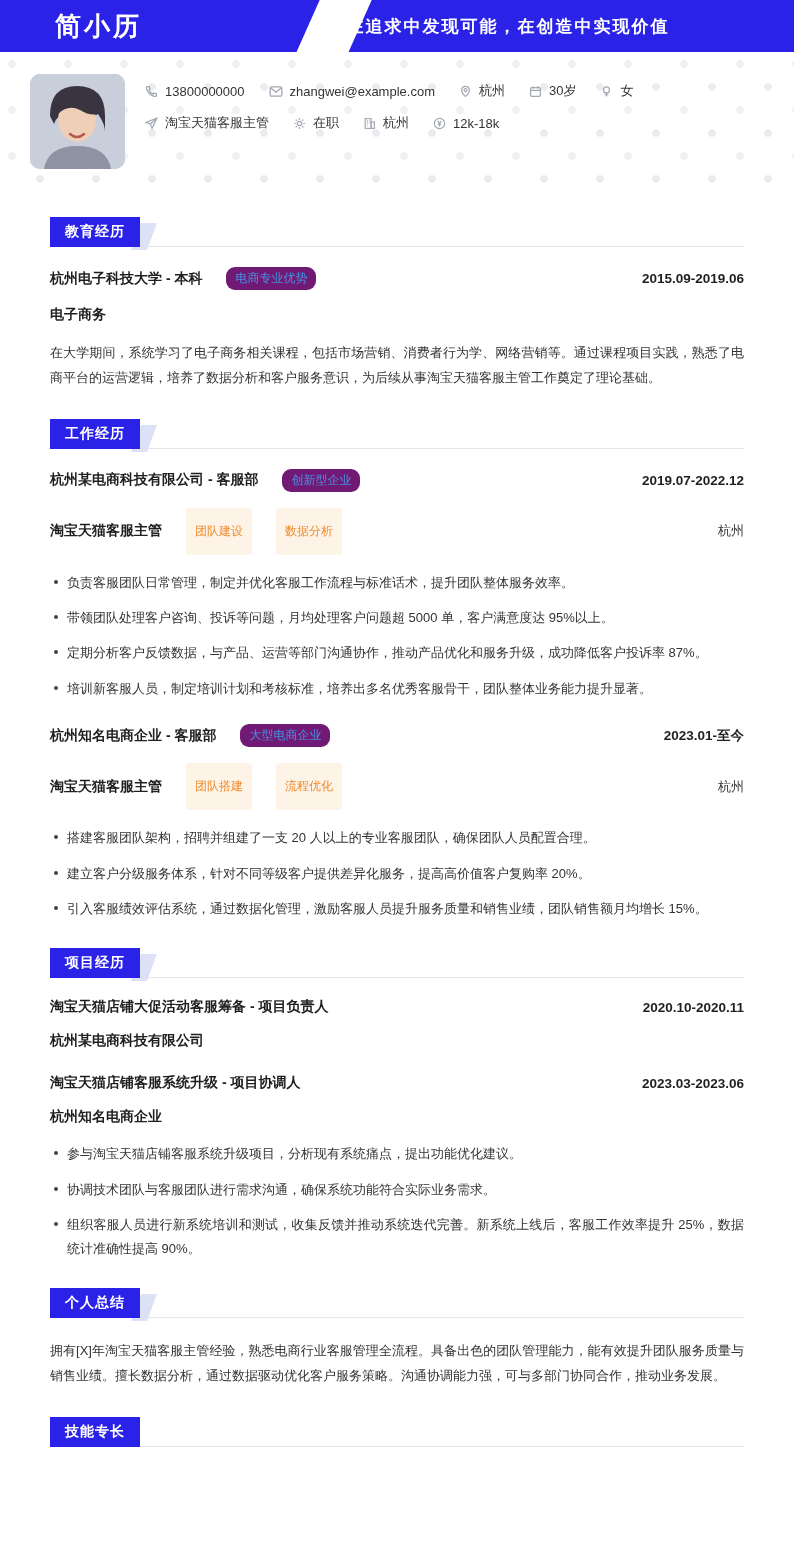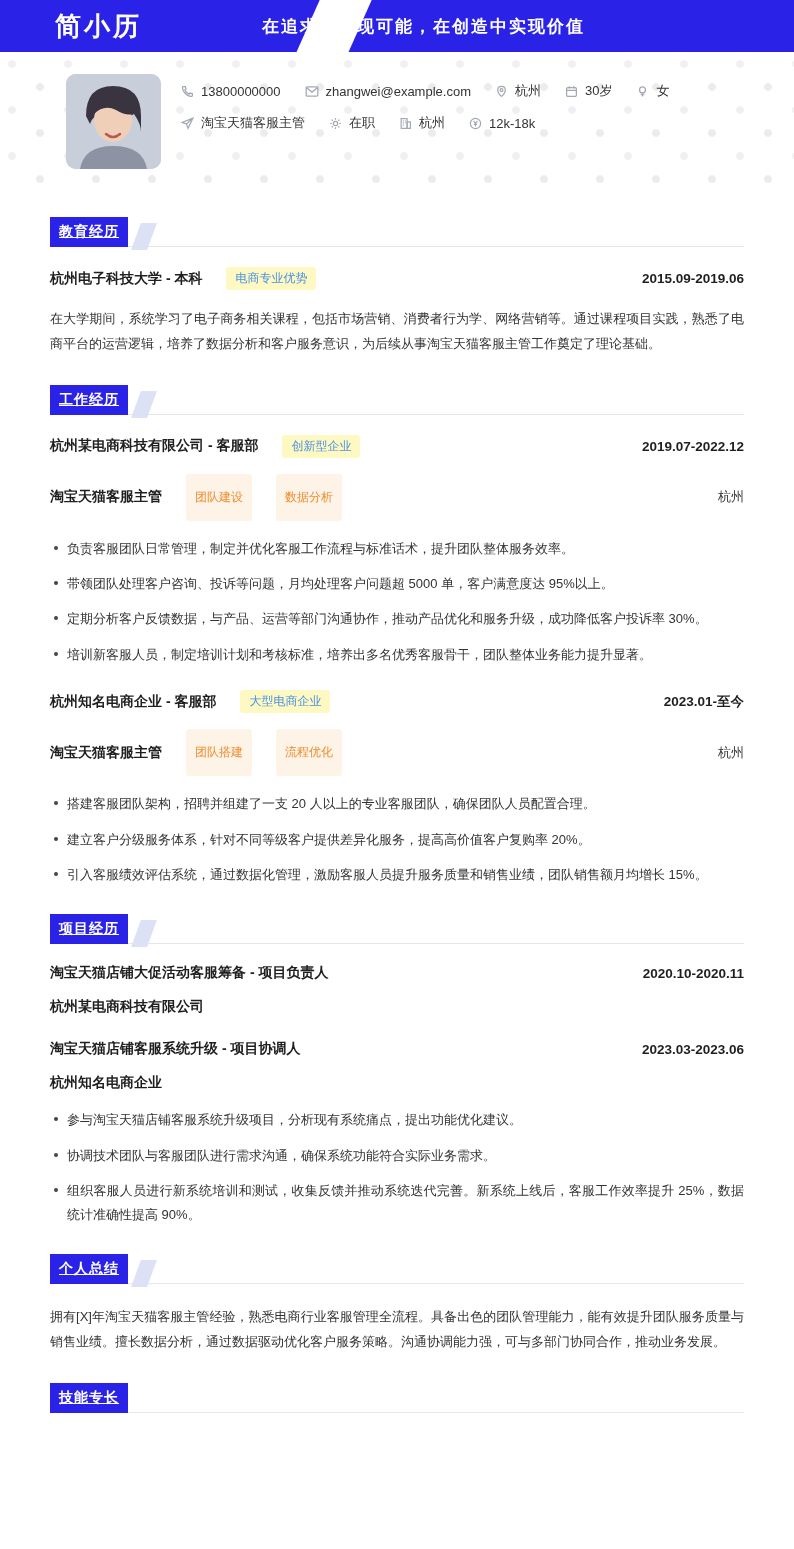--- a/index.html
+++ b/index.html
@@ -16,26 +16,26 @@
   }
   .banner .logo {
     margin-left:55px; color:#fff; font-size:26px; font-weight:bold;
     letter-spacing:3px; z-index:2;
   }
   .banner .slash {
     position:absolute; top:-12px; left:305px; width:52px; height:90px;
     background:#fff; transform:skewX(-24deg); z-index:1;
   }
   .banner .tagline {
-    flex:1; color:#fff; font-size:17px; font-weight:bold;
+    flex:1; text-align:center; color:#fff; font-size:17px; font-weight:bold;
     letter-spacing:2px; margin-left:120px; margin-right:40px; z-index:2;
   }
   
   .profile {
-    padding:22px 50px 20px 66px;
+    padding:22px 50px 20px 30px;
     background-image:
       radial-gradient(circle,#ebebf0 3.5px, transparent 4.2px),
       radial-gradient(circle,#f0f0f4 3.5px, transparent 4.2px);
     background-size:56px 46px,56px 46px;
     background-position:12px 12px,40px 35px;
   }
   .profile-flex { display:flex; gap:20px; }
   .avatar {
     width:95px; height:95px; border-radius:10px; overflow:hidden;
     background:#c9cfda; flex:0 0 auto;
@@ -46,31 +46,31 @@
   .contact-item svg { margin-right:7px; display:block; }
   
   .content { padding:0 50px 30px 50px; }
   .section-head { position:relative; margin-top:28px; margin-bottom:20px; border-bottom:1px solid #e7e7ea; height:30px; }
   .badge-tail {
     position:absolute; left:86px; top:6px; width:16px; height:27px;
     background:#dde1f6; transform:skewX(-20deg);
   }
   .badge {
     position:absolute; left:0; top:0; background:#2b22e8; color:#fff;
-    font-size:14px; font-weight:bold; padding:6px 9px; letter-spacing:1px;text-decoration:underline;
+    font-size:14px; font-weight:bold; padding:6px 15px; letter-spacing:1px;
   }
   .entry { margin-bottom:24px; }
   .entry-row { display:flex; align-items:center; justify-content:space-between; margin-bottom:16px; }
   .entry-left { display:flex; align-items:center; gap:24px; }
   .entry-title { font-size:14px; font-weight:bold; color:#1f1f1f; }
   .entry-date { font-size:13.5px; font-weight:bold; color:#1f1f1f; white-space:nowrap; }
   .entry-loc { font-size:13px; color:#333; white-space:nowrap; }
   .tag-blue {
-    background:#fef9c3; color:#4a90e2; font-size:12px;
-    padding:3px 9px; border-radius:3px; white-space:nowrap;
+    background:#701a75; color:#4a90e2; font-size:12px;
+    padding:3px 9px; border-radius:9px; white-space:nowrap;
   }
   .tag-orange {
     background:#fdf3e7; color:#f08c2e; font-size:12px;
     padding:15px 9px; border-radius:3px; white-space:nowrap;
   }
   .para { font-size:13px; line-height:1.95; text-align:justify; color:#333; margin-bottom:6px; }
   ul.bullets { list-style:none; }
   ul.bullets li {
     position:relative; padding-left:17px; margin-bottom:12px;
     font-size:13px; line-height:1.8; text-align:justify; color:#333;
@@ -181,20 +181,23 @@
       <div class="badge">教育经历</div>
     </div>
     <div class="entry">
       <div class="entry-row">
         <div class="entry-left">
           <span class="entry-title">杭州电子科技大学 - 本科</span>
           <span class="tag-blue">电商专业优势</span>
         </div>
         <span class="entry-date">2015.09-2019.06</span>
       </div>
+      <div class="entry-row">
+        <span class="entry-title">电子商务</span>
+      </div>
       <p class="para">在大学期间，系统学习了电子商务相关课程，包括市场营销、消费者行为学、网络营销等。通过课程项目实践，熟悉了电商平台的运营逻辑，培养了数据分析和客户服务意识，为后续从事淘宝天猫客服主管工作奠定了理论基础。</p>
     </div>
   </div>
 
   <div>
     <div class="section-head">
       <div class="badge-tail"></div>
       <div class="badge">工作经历</div>
     </div>
 
@@ -210,21 +213,21 @@
         <div class="entry-left">
           <span class="entry-title">淘宝天猫客服主管</span>
           <span class="tag-orange">团队建设</span>
           <span class="tag-orange">数据分析</span>
         </div>
         <span class="entry-loc">杭州</span>
       </div>
       <ul class="bullets">
         <li>负责客服团队日常管理，制定并优化客服工作流程与标准话术，提升团队整体服务效率。</li>
         <li>带领团队处理客户咨询、投诉等问题，月均处理客户问题超 5000 单，客户满意度达 95%以上。</li>
-        <li>定期分析客户反馈数据，与产品、运营等部门沟通协作，推动产品优化和服务升级，成功降低客户投诉率 30%。</li>
+        <li>定期分析客户反馈数据，与产品、运营等部门沟通协作，推动产品优化和服务升级，成功降低客户投诉率 87%。</li>
         <li>培训新客服人员，制定培训计划和考核标准，培养出多名优秀客服骨干，团队整体业务能力提升显著。</li>
       </ul>
     </div>
 
     <div class="entry">
       <div class="entry-row">
         <div class="entry-left">
           <span class="entry-title">杭州知名电商企业 - 客服部</span>
           <span class="tag-blue">大型电商企业</span>
         </div>

